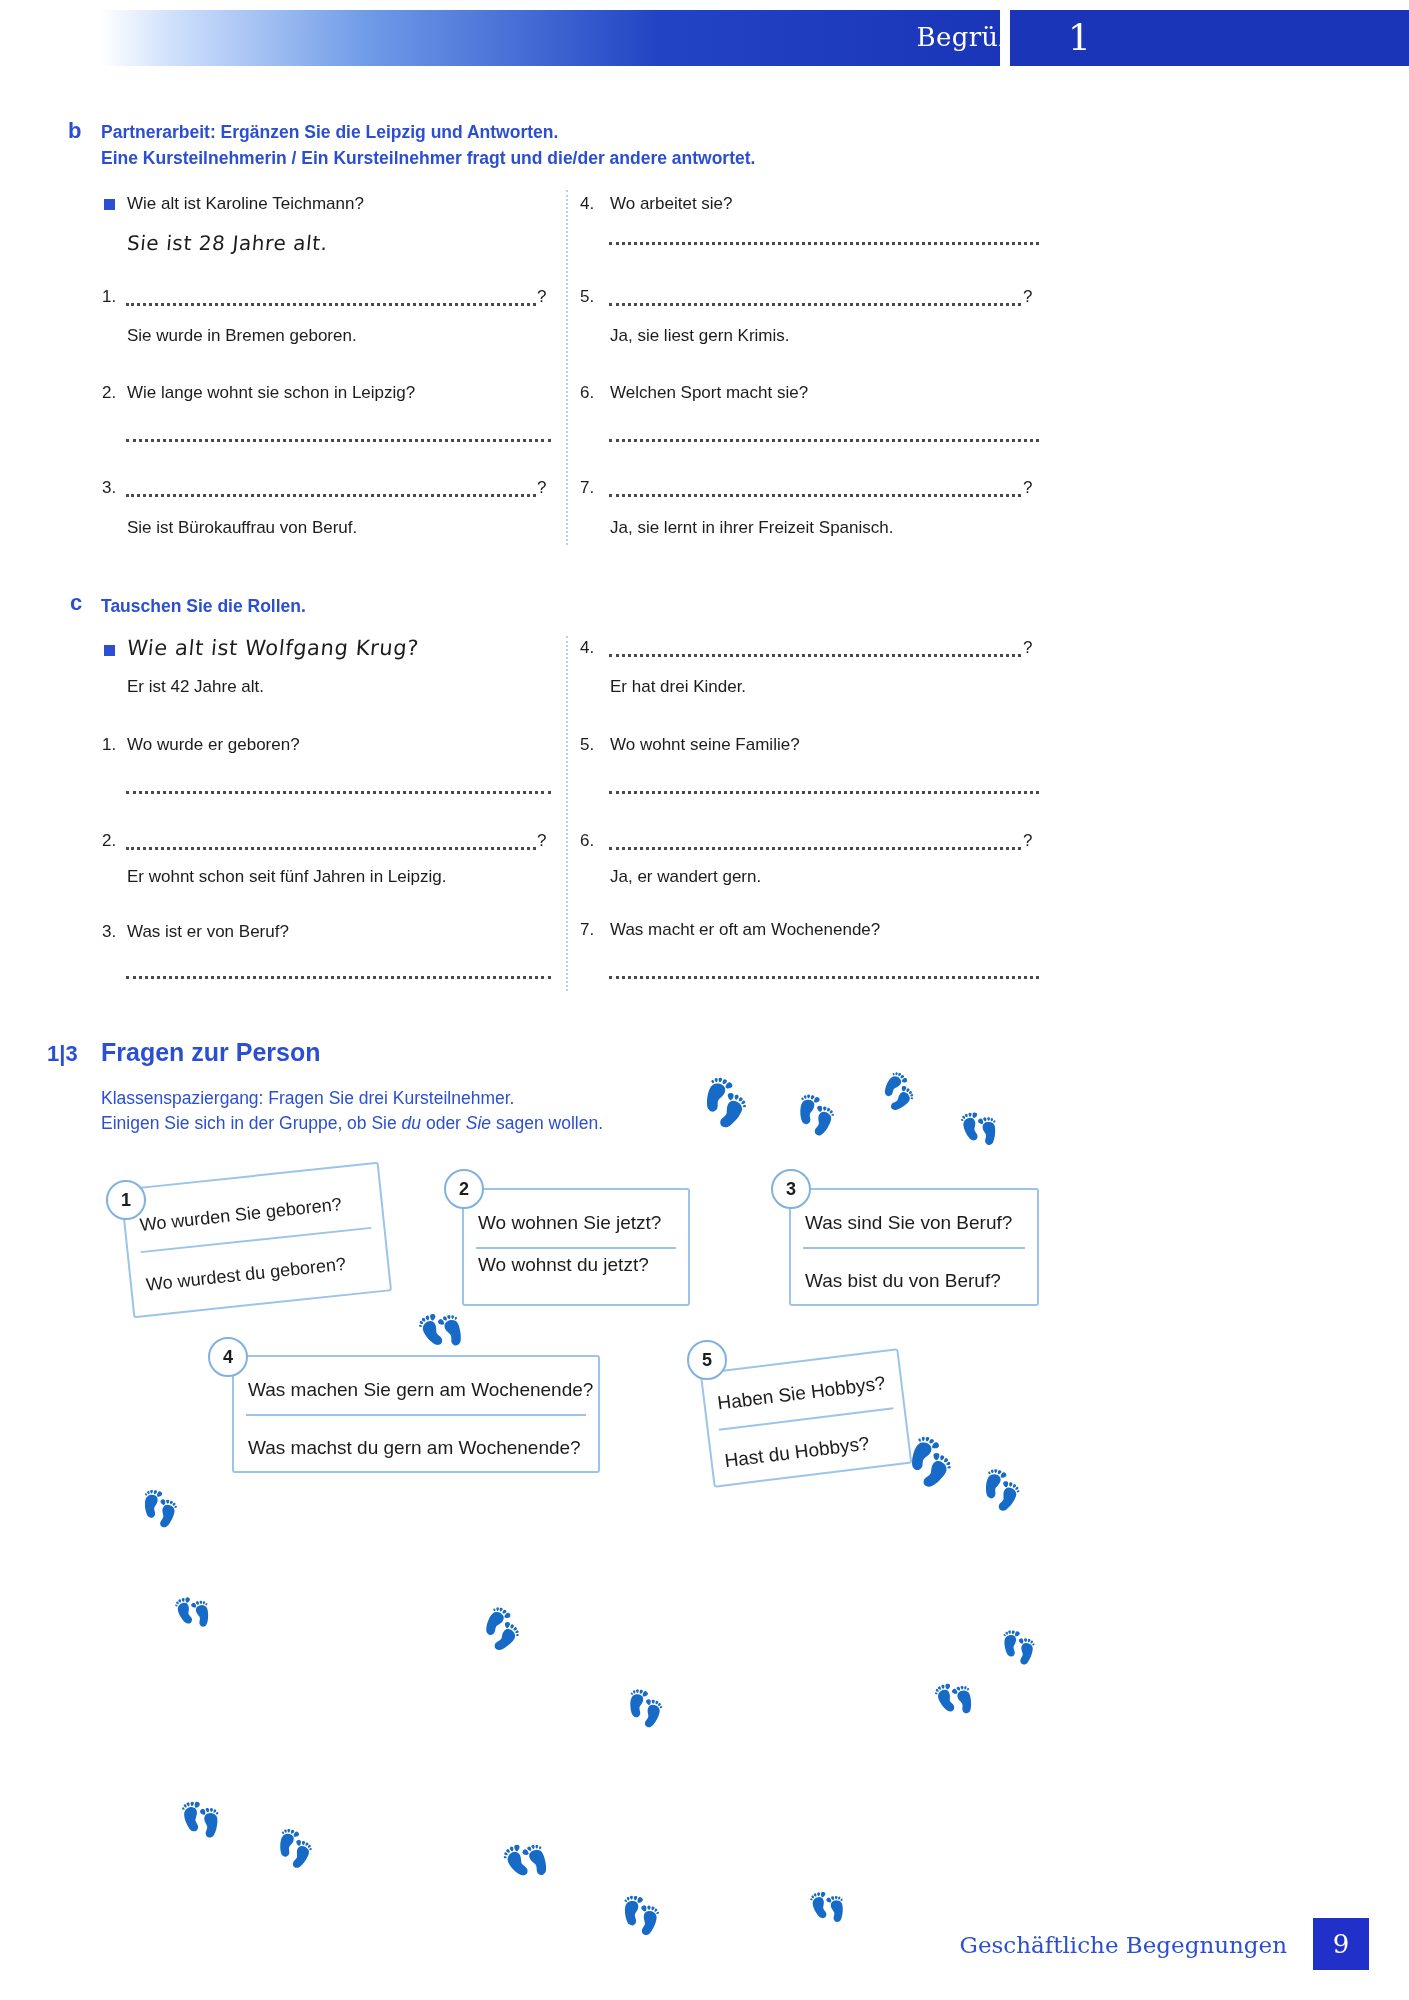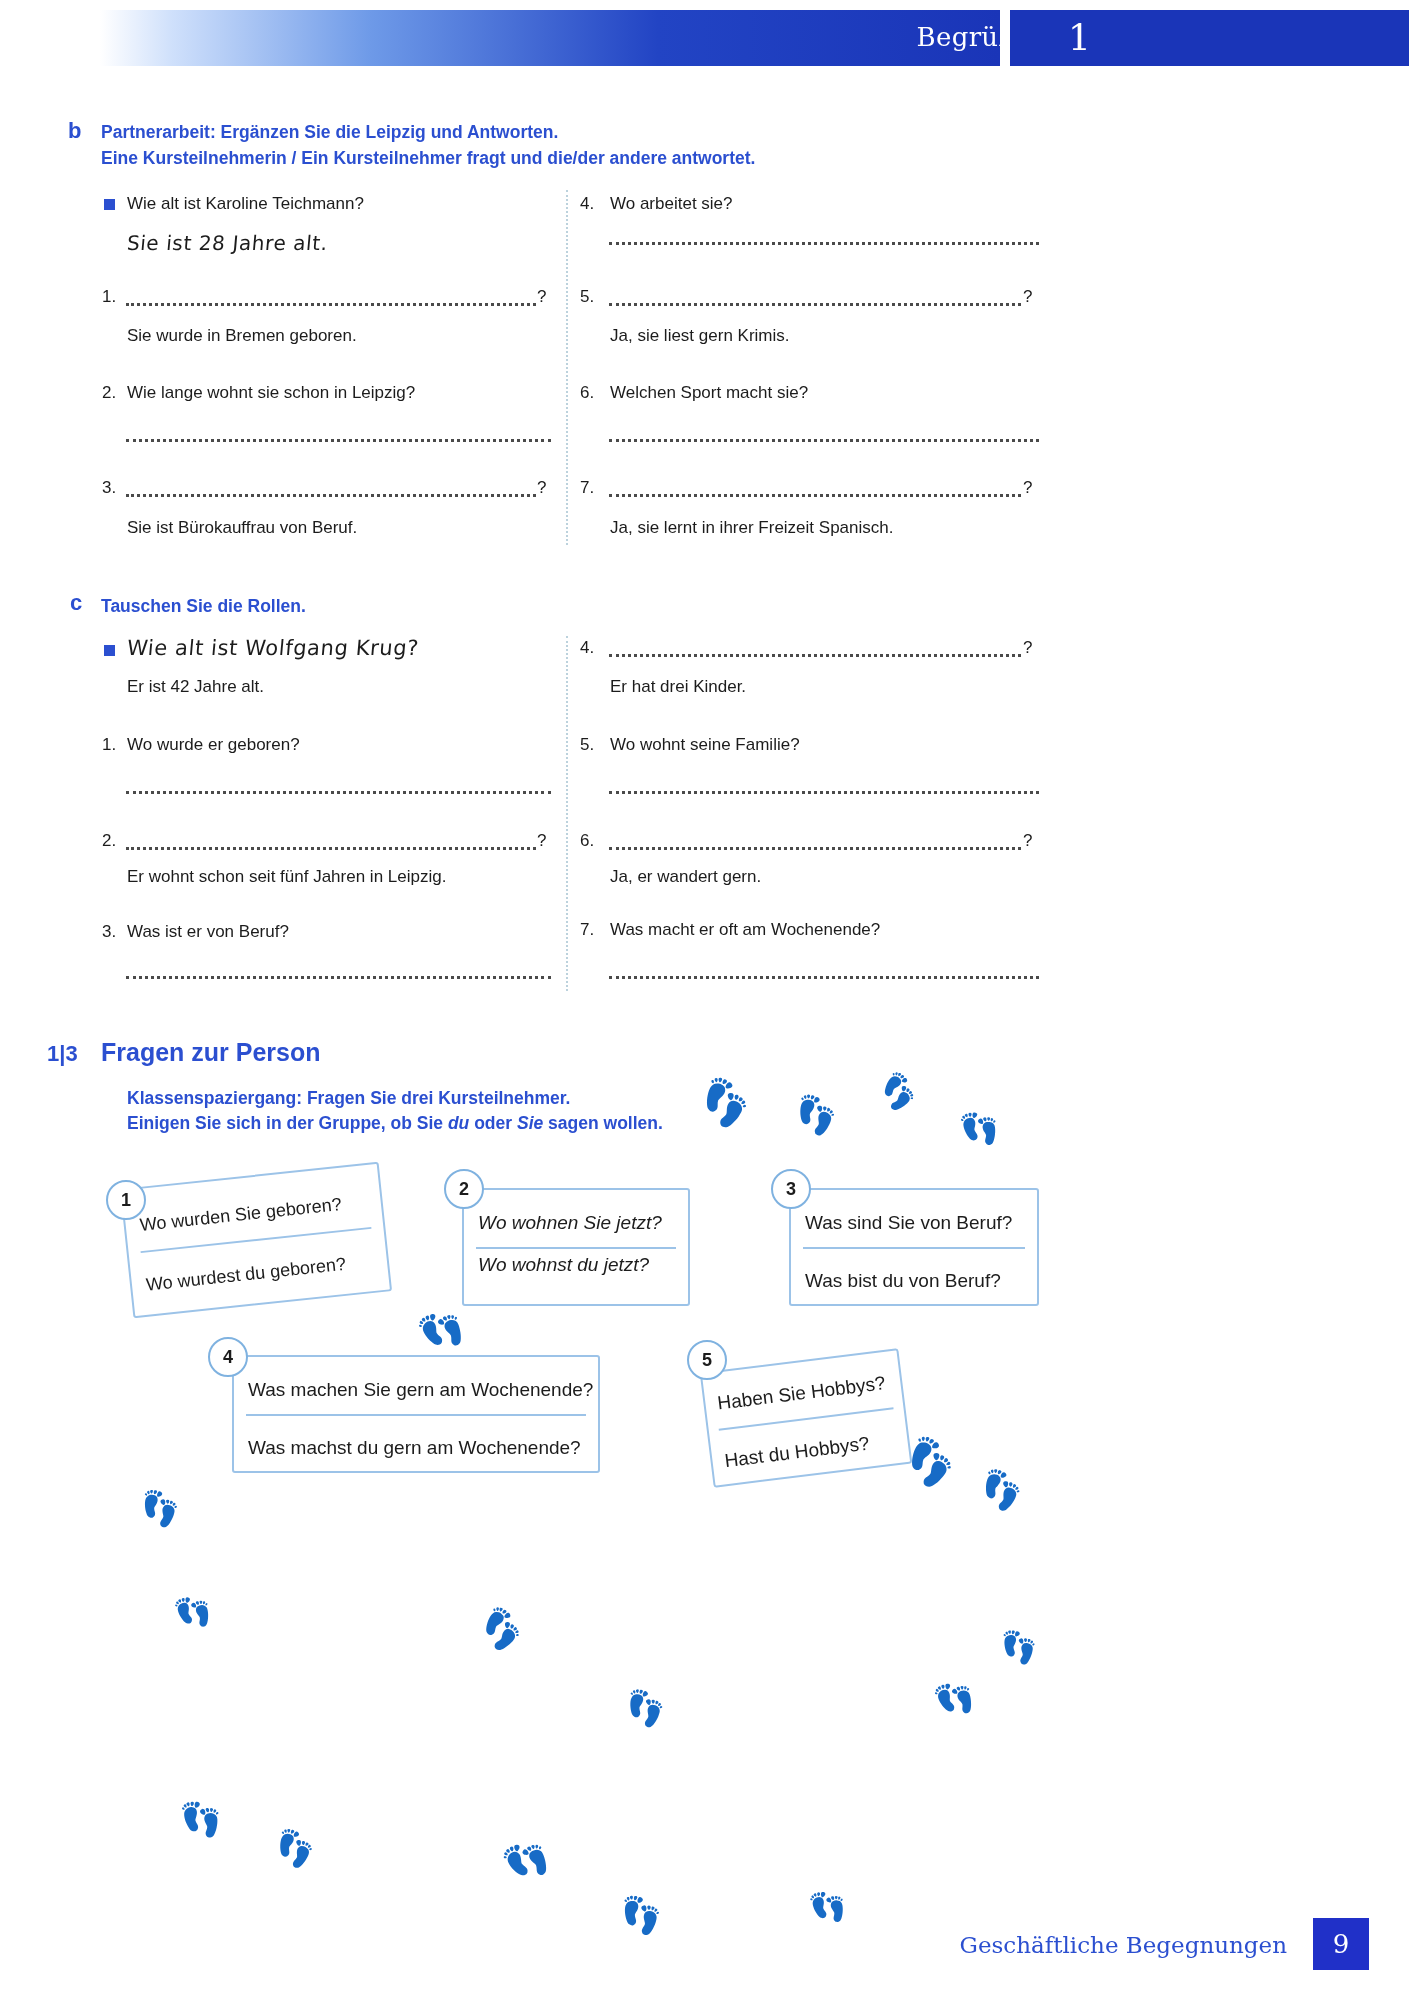--- a/index.html
+++ b/index.html
@@ -79,23 +79,22 @@
   }
 
   
   .sec-num{
     position:absolute;color:#2b4fd0;font-weight:bold;font-size:22px;
   }
   .sec-title{
     position:absolute;color:#2b4fd0;font-weight:bold;font-size:25px;
   }
   .sec-sub{
-    position:absolute;color:#2b4fd0;font-weight:bold;font-size:17.5px;line-height:27px;
-    white-space:nowrap;
-    margin-left:26px;
+    position:absolute;color:#2b4fd0;font-weight:normal;font-size:17.5px;line-height:27px;
+    white-space:nowrap;
   }
   .sec-sub i{font-style:italic;}
 
   
   .card{
     position:absolute;
     border:2.5px solid #9cc3e8;
     background:rgba(255,255,255,0.72);
     box-sizing:border-box;
     border-radius:3px;
@@ -254,21 +253,21 @@
 <div class="foot" style="left:810px;top:1890px;transform:rotate(-12deg);font-size:30px;">👣</div>
 
 <div style="position:absolute;left:126px;top:1175px;width:260px;height:130px;transform:rotate(-6deg);">
   <div class="card" style="left:0;top:0;width:260px;height:130px;"></div>
   <div class="card-divider" style="left:14px;top:64px;width:232px;"></div>
   <div class="card-line" style="left:16px;top:28px;font-size:18px;">Wo wurden Sie geboren?</div>
   <div class="card-line" style="left:16px;top:88px;font-size:18px;">Wo wurdest du geboren?</div>
 </div>
 <div class="badge" style="left:106px;top:1180px;">1</div>
 
-<div style="position:absolute;left:462px;top:1188px;width:228px;height:118px;font-style:italic;">
+<div style="position:absolute;left:462px;top:1188px;width:228px;height:118px;">
   <div class="card" style="left:0;top:0;width:228px;height:118px;"></div>
   <div class="card-divider" style="left:14px;top:59px;width:200px;"></div>
   <div class="card-line" style="left:16px;top:24px;">Wo wohnen Sie jetzt?</div>
   <div class="card-line" style="left:16px;top:66px;">Wo wohnst du jetzt?</div>
 </div>
 <div class="badge" style="left:444px;top:1169px;">2</div>
 
 <div style="position:absolute;left:789px;top:1188px;width:250px;height:118px;">
   <div class="card" style="left:0;top:0;width:250px;height:118px;"></div>
   <div class="card-divider" style="left:14px;top:59px;width:222px;"></div>

